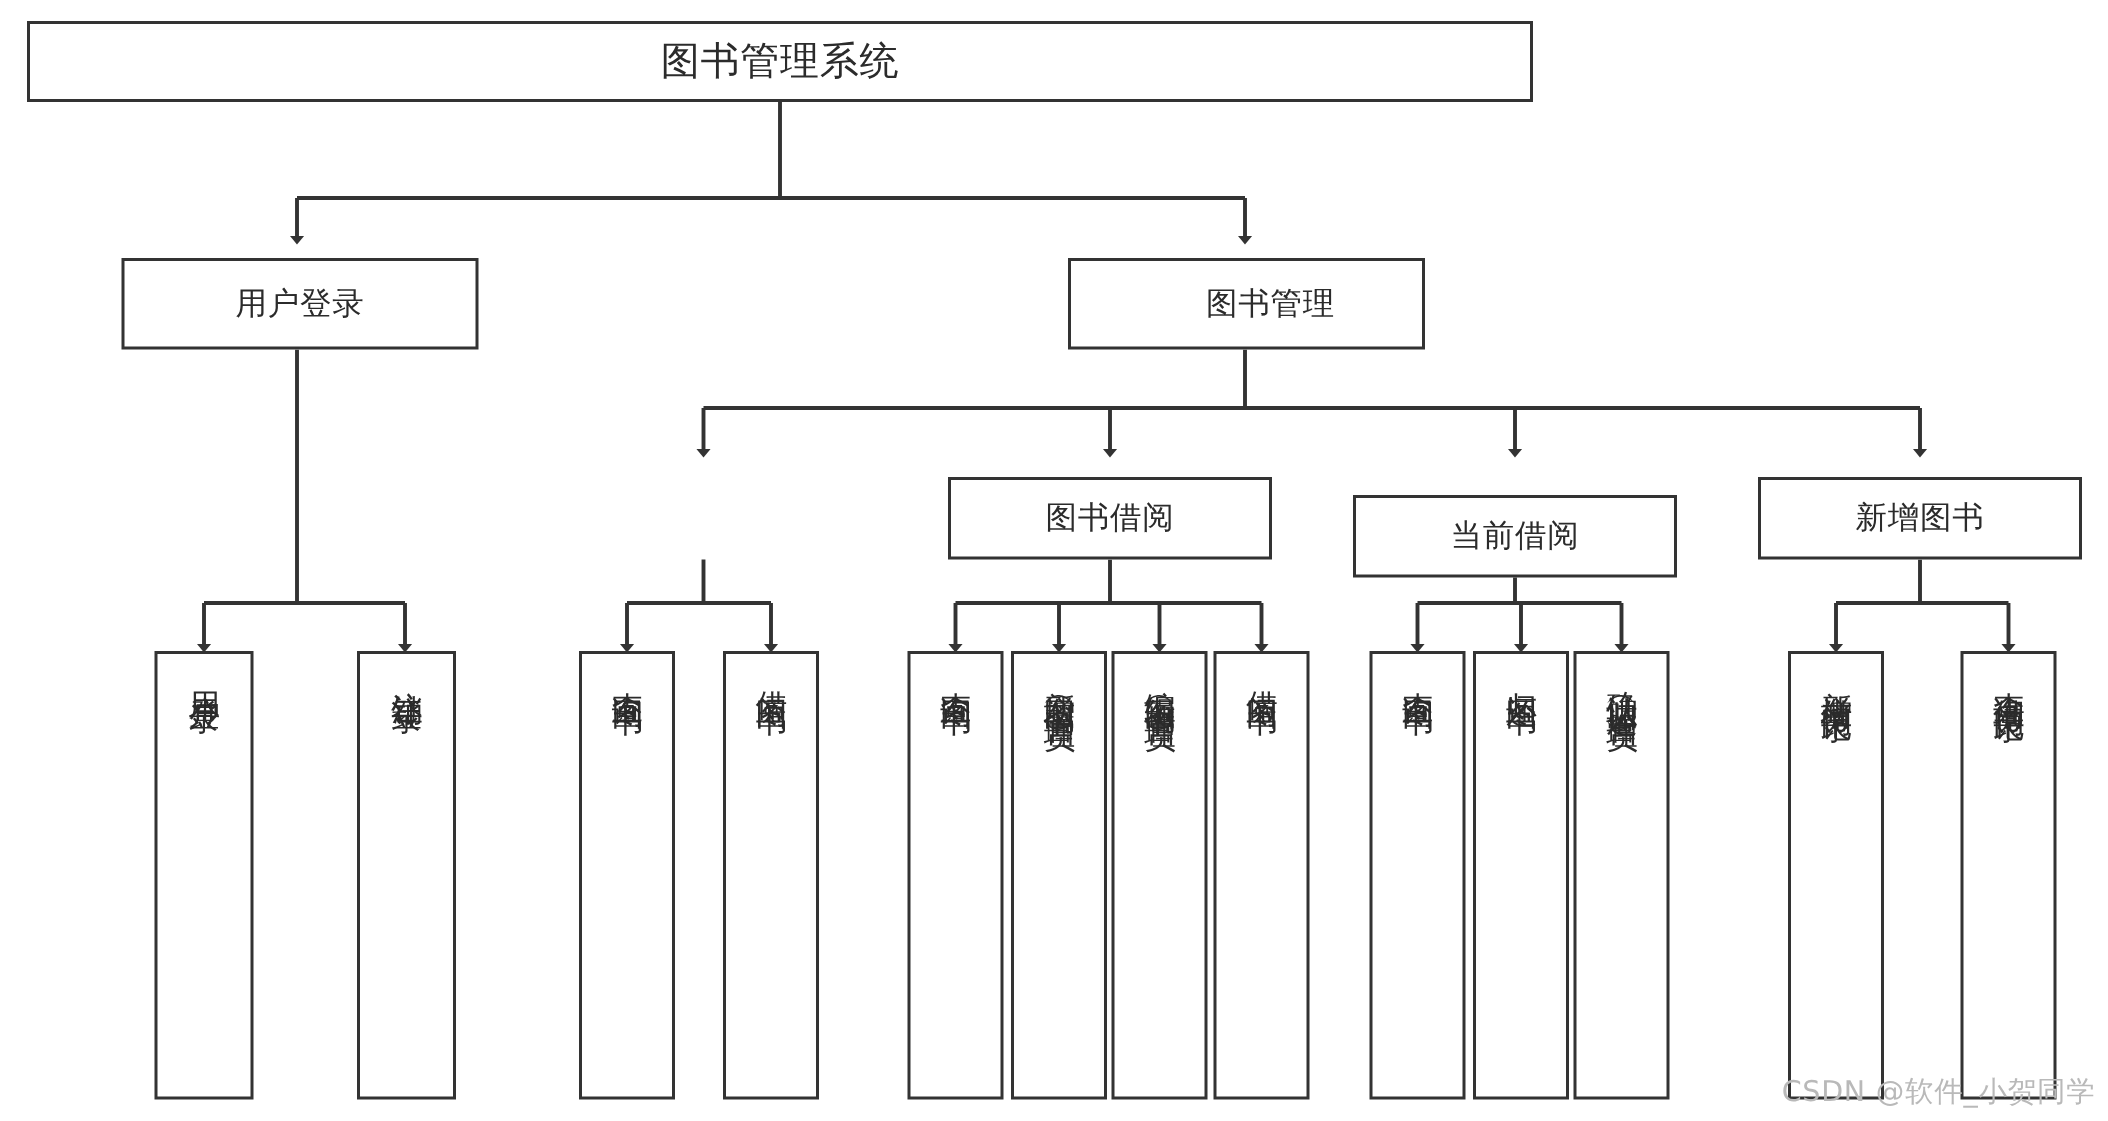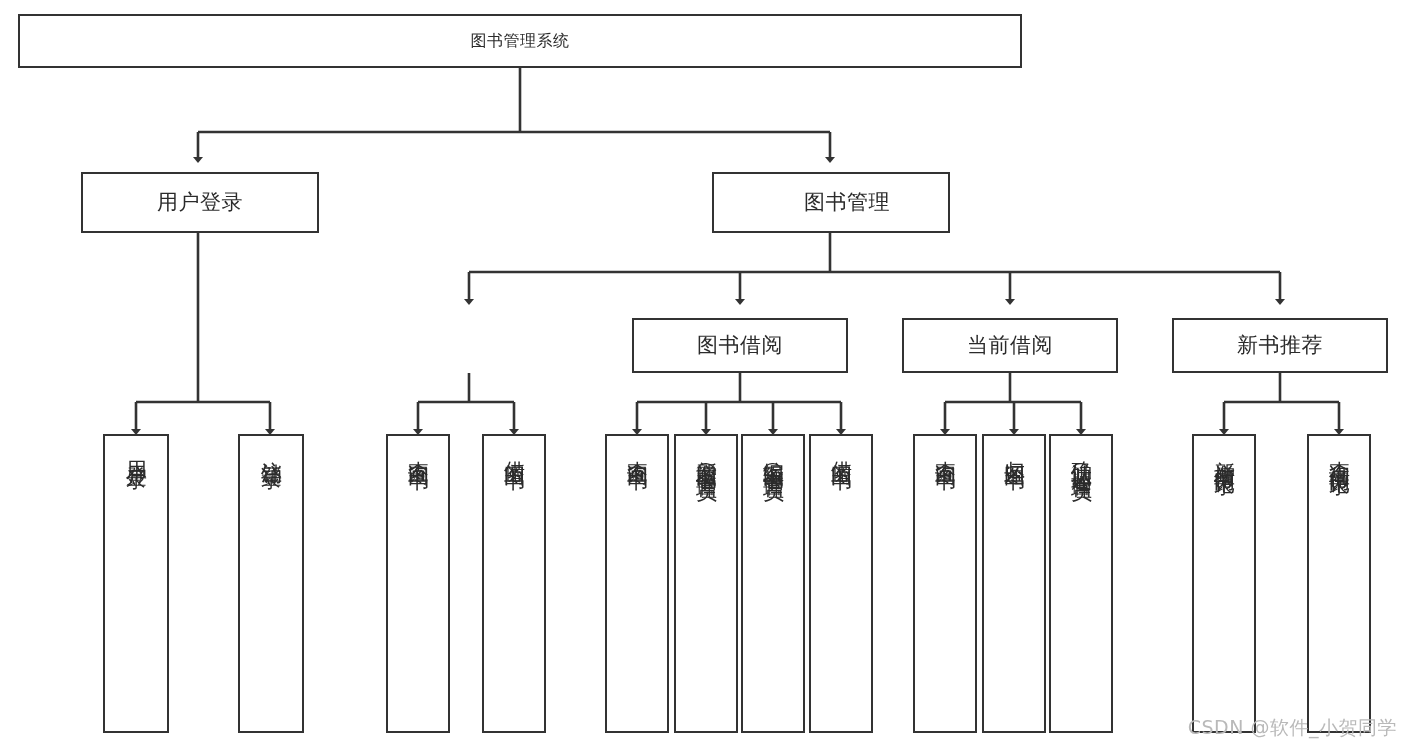--- a/index.html
+++ b/index.html
@@ -49,21 +49,21 @@
     align-items: flex-start;
     padding-top: 8px;
   }
   .node.vert .label {
     writing-mode: vertical-rl;
     text-orientation: upright;
     font-size: 21px;
     letter-spacing: 3px;
     white-space: nowrap;
   }
-  .node.root .label { font-size: 16px; }
+  .node.root .label { font-size: 26px; }
   #watermark {
     position: absolute;
     right: 8px;
     bottom: 6px;
     font-size: 19px;
     color: #b9b9b9;
     letter-spacing: 0.5px;
     white-space: nowrap;
     font-family: "DejaVu Sans", "Liberation Sans", sans-serif;
   }
@@ -130,25 +130,25 @@
   <div class="node horiz" style="left:81px; top:172px; width:238px; height:61px;">
     <span class="label">用户登录</span>
   </div>
   <div class="node horiz" style="left:712px; top:172px; width:238px; height:61px;padding-left:32px;">
     <span class="label">图书管理</span>
   </div>
 
   <div class="node horiz" style="left:632px; top:318px; width:216px; height:55px;">
     <span class="label">图书借阅</span>
   </div>
-  <div class="node horiz" style="left:902px; top:318px; width:216px; height:55px;">
+  <div class="node horiz" style="left:902px; top:330px; width:216px; height:55px;">
     <span class="label">当前借阅</span>
   </div>
   <div class="node horiz" style="left:1172px; top:318px; width:216px; height:55px;">
-    <span class="label">新书推荐</span>
+    <span class="label">新增图书</span>
   </div>
 
   <div class="node vert" style="left:103px; top:434px; width:66px; height:299px;">
     <span class="label">用户登录</span>
   </div>
   <div class="node vert" style="left:238px; top:434px; width:66px; height:299px;">
     <span class="label">注销登录</span>
   </div>
 
   <div class="node vert" style="left:386px; top:434px; width:64px; height:299px;">

